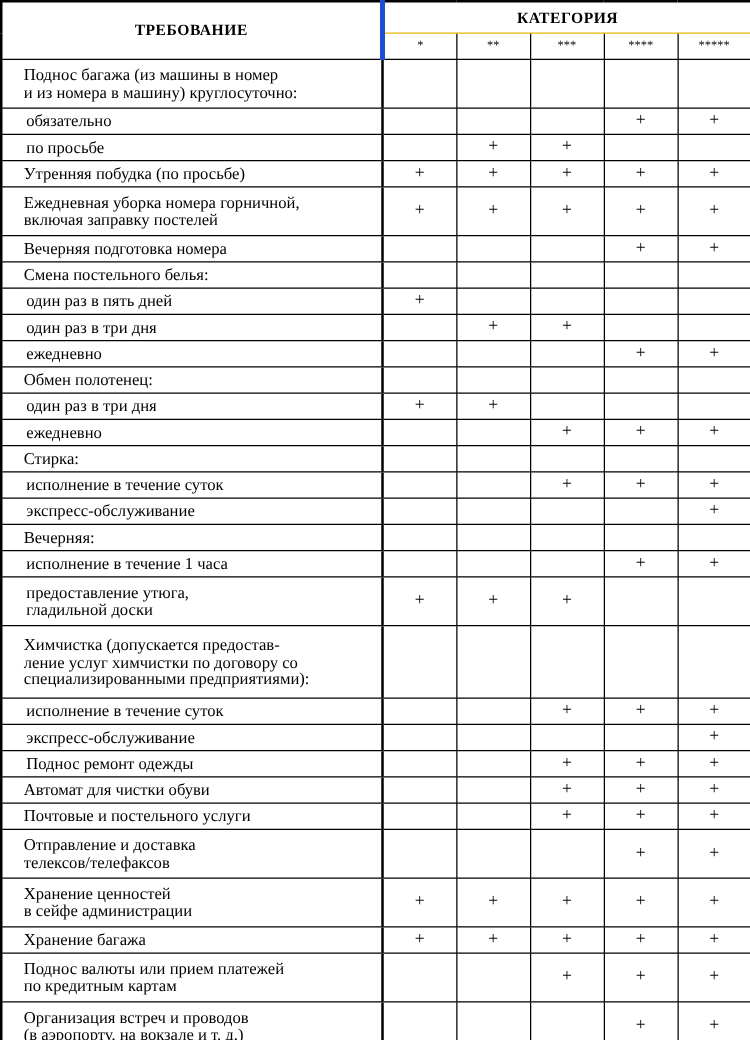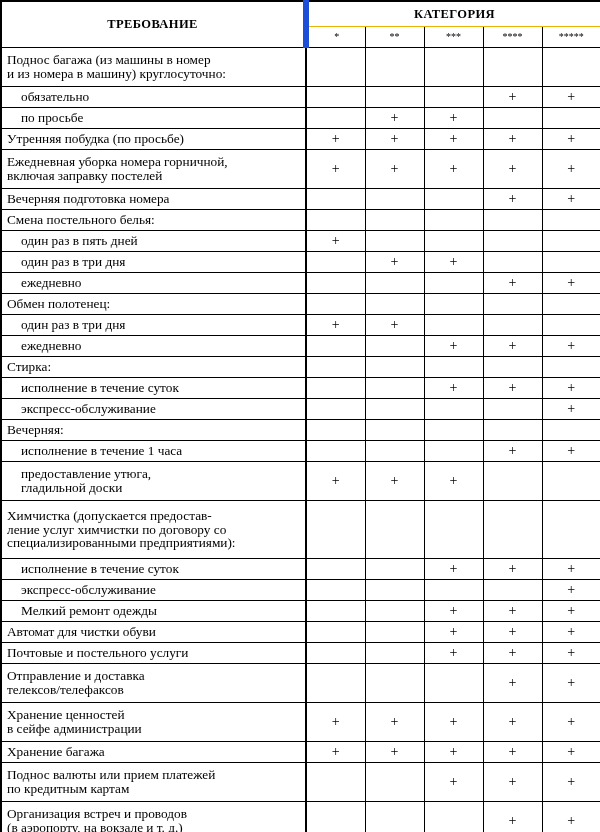--- a/index.html
+++ b/index.html
@@ -35,21 +35,21 @@
   
   thead th {
     text-align: center;
     font-weight: bold;
     font-size: 12.5px;
     letter-spacing: 0.4px;
     height: 24px;
   }
   thead th.req-head {
     width: 305px;
-    border-right: 6px solid #1d4ed8;
+    border-right: 4px solid #1d4ed8;
     margin-top: 16px;
   }
   thead th.cat-head {
     border-bottom: 1px solid #eab308;
   }
   thead tr.stars th {
     font-weight: normal;
     font-size: 10px;
     height: 20px;
     line-height: 20px;
@@ -58,21 +58,21 @@
   col.c-req { width: 305px; }
   col.c-star { width: 59px; }
   
   tbody td {
     height: 20px;
     font-size: 13.3px;
     line-height: 1.05;
   }
   tbody td.label {
     text-align: left;
-    padding-left: 5px;
+    padding-left: 17px;
     padding-right: 2px;
     border-right: 2px solid #000;
     white-space: pre-line;
   }
   tbody td.label.indent {
     padding-left: 19px;
     font-family: Liberation Serif, serif;
   }
   tbody td.mark {
     text-align: center;
@@ -283,21 +283,21 @@
         </tr>
         <tr>
           <td class="label indent">экспресс-обслуживание</td>
           <td class="mark"></td>
           <td class="mark"></td>
           <td class="mark"></td>
           <td class="mark"></td>
           <td class="mark">+</td>
         </tr>
         <tr>
-          <td class="label indent">Мелкий ремонт одежды</td>
+          <td class="label indent">Поднос ремонт одежды</td>
           <td class="mark"></td>
           <td class="mark"></td>
           <td class="mark">+</td>
           <td class="mark">+</td>
           <td class="mark">+</td>
         </tr>
         <tr>
           <td class="label">Автомат для чистки обуви</td>
           <td class="mark"></td>
           <td class="mark"></td>

